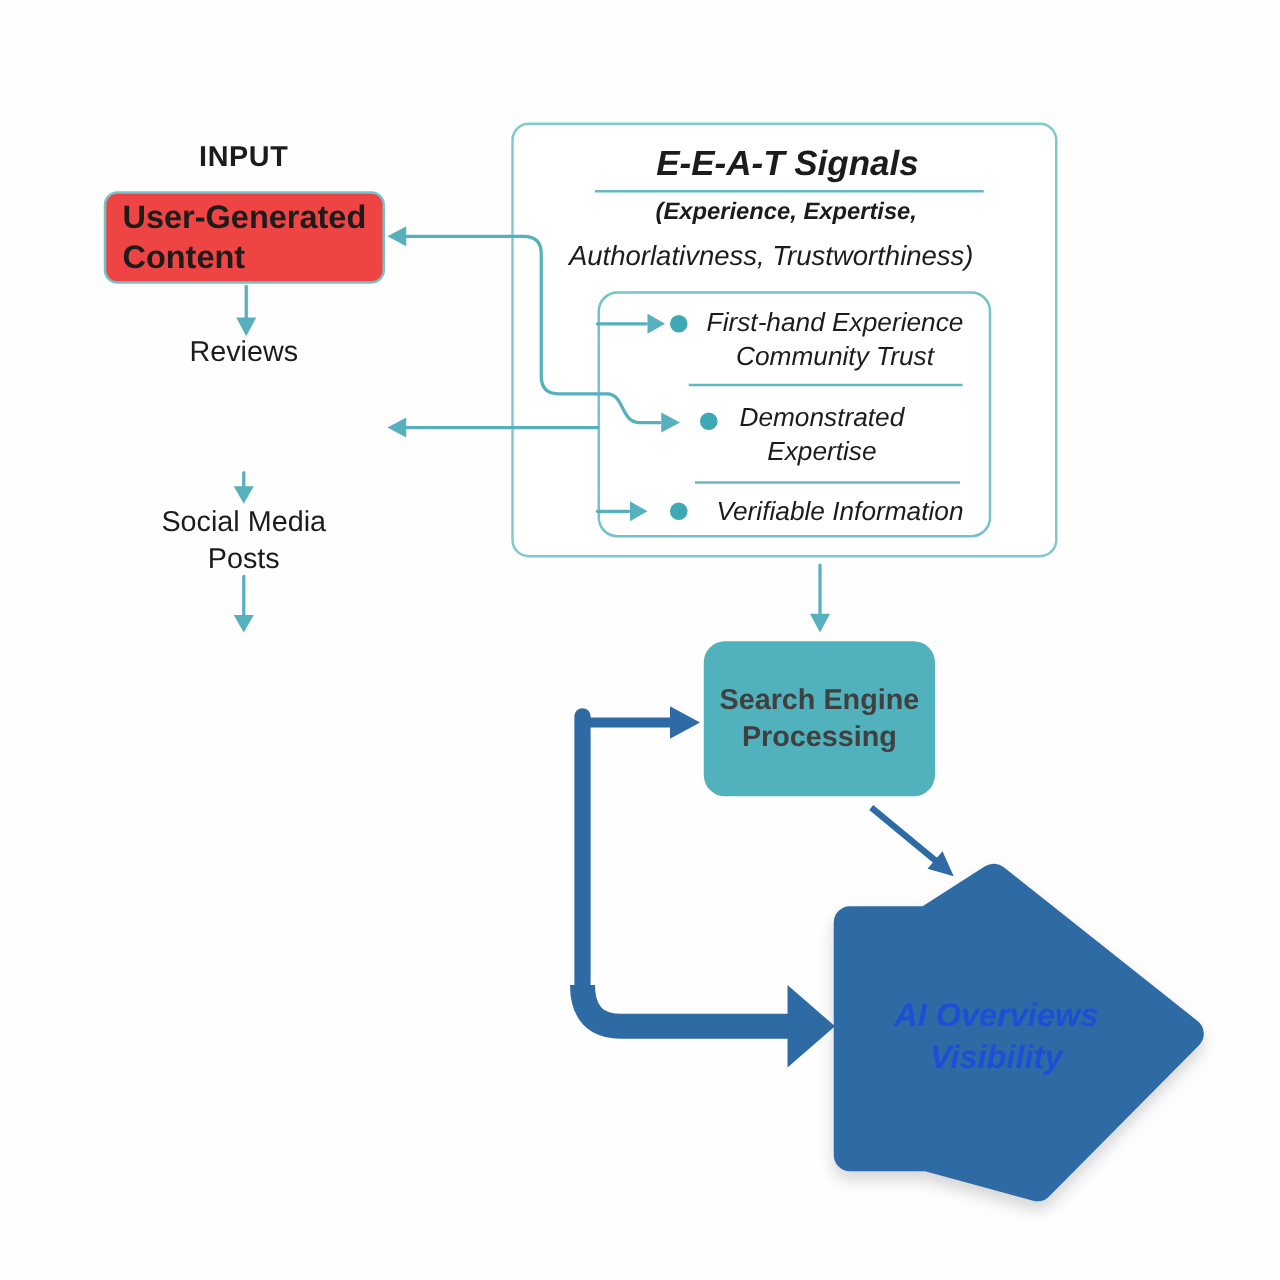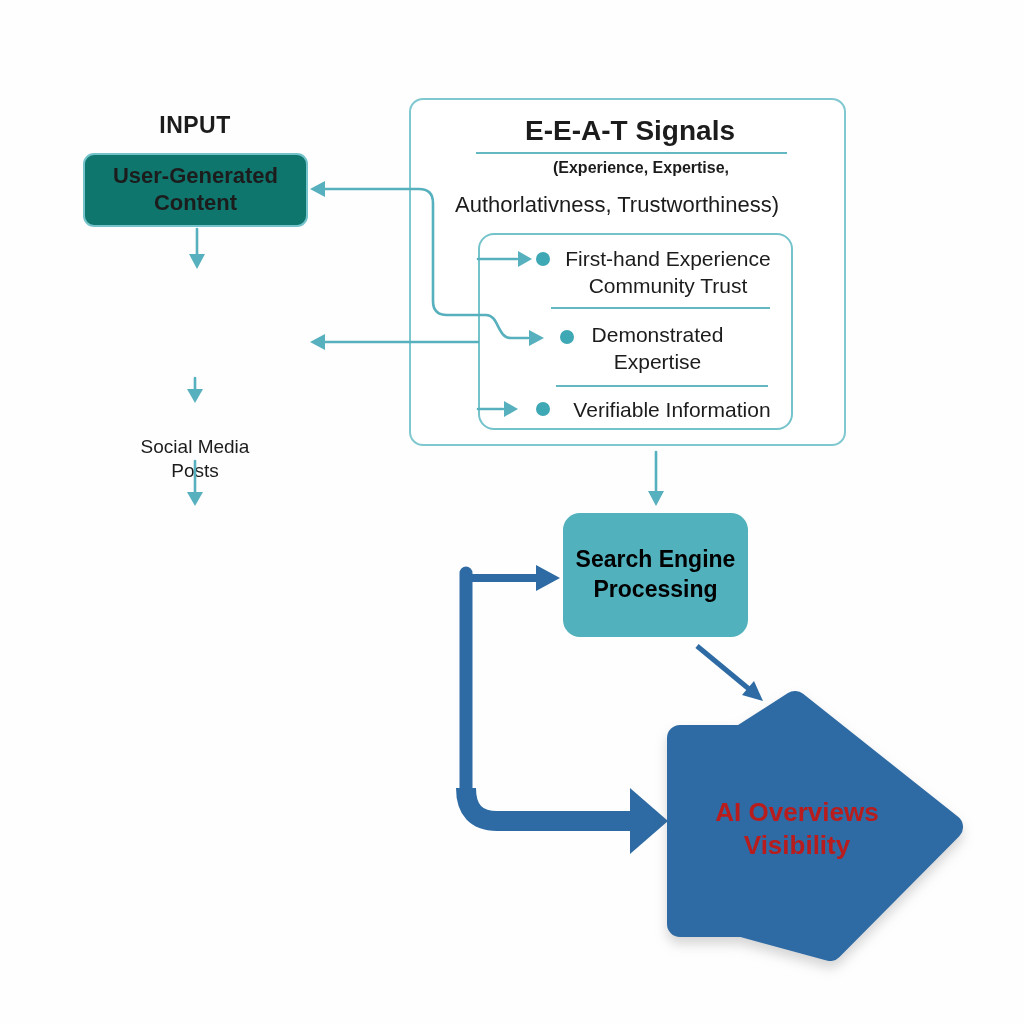--- a/index.html
+++ b/index.html
@@ -2,73 +2,74 @@
 <html><head>
 <meta charset="utf-8">
 <style>
   html,body{margin:0;padding:0;background:#ffffff;}
   #canvas{
     position:relative;width:1024px;height:1024px;background:#fefefe;
     font-family:"Liberation Sans","DejaVu Sans",sans-serif;color:#1c1c1c;overflow:hidden;
   }
   .abs{position:absolute;}
   .txt{white-space:pre-line;text-align:center;line-height:1.3;}
-  .z1{z-index:1;} .z2{z-index:2;} .z3{z-index:3;}
+  .z1{z-index:1;} .z2{z-index:2;} .z3{z-index:3;font-style:italic;}
 
   
   .node{
-    box-sizing:border-box;background:#0f766e;border:2px solid #74c3cb;border-radius:11px;
-    display:flex;align-items:center;justify-content:center;text-align:center;
-    white-space:pre-line;font-size:22px;line-height:1.22;
+    box-sizing:border-box;background:#ef4444;border:2px solid #74c3cb;border-radius:11px;
+    display:flex;align-items:center;justify-content:center;text-align:left;
+    white-space:pre-line;font-size:26px;line-height:1.22;
   }
   .bold{font-weight:bold;}
   #input-header{left:82px;top:111px;width:226px;font-size:23px;font-weight:bold;letter-spacing:.5px;}
   #ugc-node{left:83px;top:153px;width:225px;height:74px;font-weight:bold;}
   #reviews-label{left:82px;top:267px;width:226px;font-size:23px;}
   #forum-node{left:83px;top:304px;width:225px;height:71px;border-radius:15px;}
-  #social-label{left:82px;top:403px;width:226px;font-size:19px;line-height:1.26;margin-top:32px;}
+  #social-label{left:82px;top:403px;width:226px;font-size:23px;line-height:1.26;}
   #anput-node{left:83px;top:507px;width:224px;height:70px;border-color:#3d7294;border-radius:12px;
               box-shadow:0 5px 8px rgba(80,80,80,.14);}
 
   
   #eeat-panel{left:409px;top:98px;width:437px;height:348px;box-sizing:border-box;
               border:2px solid #80c8cf;border-radius:14px;background:#fff;}
   #eeat-title{left:420px;top:113px;width:420px;font-size:28px;font-weight:bold;}
-  #eeat-sub-bold{left:409px;top:158px;width:440px;font-size:16px;font-weight:bold;margin-left:12px;}
+  #eeat-sub-bold{left:409px;top:158px;width:440px;font-size:19px;font-weight:bold;}
   #eeat-sub-reg{left:396px;top:191px;width:442px;font-size:22px;}
   #signals-box{left:478px;top:233px;width:315px;height:197px;box-sizing:border-box;
                border:2px solid #74c3cb;border-radius:16px;background:#fff;}
   .signal{font-size:21px;line-height:1.3;}
   #signal-1{left:558px;top:245px;width:220px;}
   #signal-2{left:560px;top:321px;width:195px;}
   #signal-3{left:552px;top:396px;width:240px;}
 
   
   #search-node{left:563px;top:513px;width:185px;height:124px;background:#51b1bc;border-radius:17px;
                display:flex;align-items:center;justify-content:center;text-align:center;
-               white-space:pre-line;color:#000000;font-size:23px;font-weight:bold;line-height:1.3;}
-  #ai-label{left:672px;top:796px;width:250px;color:#b91c1c;font-size:26px;font-weight:bold;line-height:1.28;}
+               white-space:pre-line;color:#404040;font-size:23px;font-weight:bold;line-height:1.3;}
+  #ai-label{left:672px;top:796px;width:250px;color:#1d4ed8;font-size:26px;font-weight:bold;line-height:1.28;}
 
   svg path,svg polygon,svg circle,svg line{vector-effect:non-scaling-stroke;}
   .tline{stroke:#57b0bd;stroke-width:2.6;fill:none;stroke-linecap:round;}
   .tthin{stroke:#63b8c2;stroke-width:2;fill:none;}
   .thead{fill:#57b0bd;stroke:none;}
   .bline{stroke:#2e6ba4;fill:none;}
   .bhead{fill:#2e6ba4;stroke:none;}
 </style>
 </head>
 <body>
 
 <div id="canvas">
 
   <div class="abs txt z1" id="input-header">INPUT</div>
 
   <div class="abs node bold z1" id="ugc-node">User-Generated
 Content</div>
 
+  <div class="abs txt z1" id="reviews-label">Reviews</div>
 
 
   <div class="abs txt z1" id="social-label">Social Media
 Posts</div>
 
 
   <div class="abs z1" id="eeat-panel"></div>
   <div class="abs txt z3" id="eeat-title">E-E-A-T Signals</div>
   <div class="abs txt z3" id="eeat-sub-bold">(Experience, Expertise,</div>
   <div class="abs txt z3" id="eeat-sub-reg">Authorlativness, Trustworthiness)</div>

